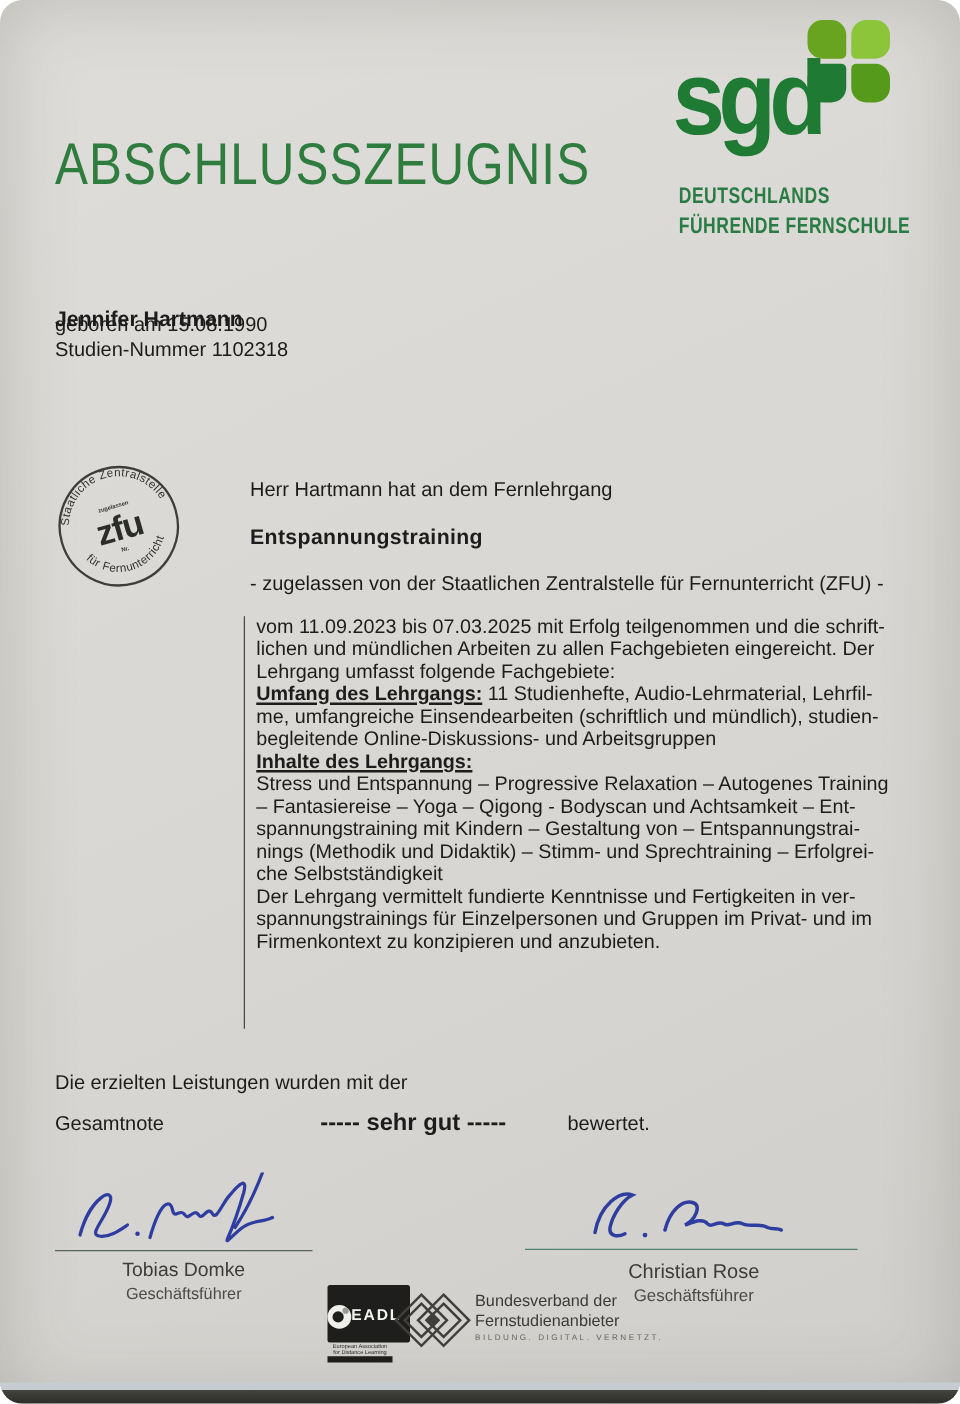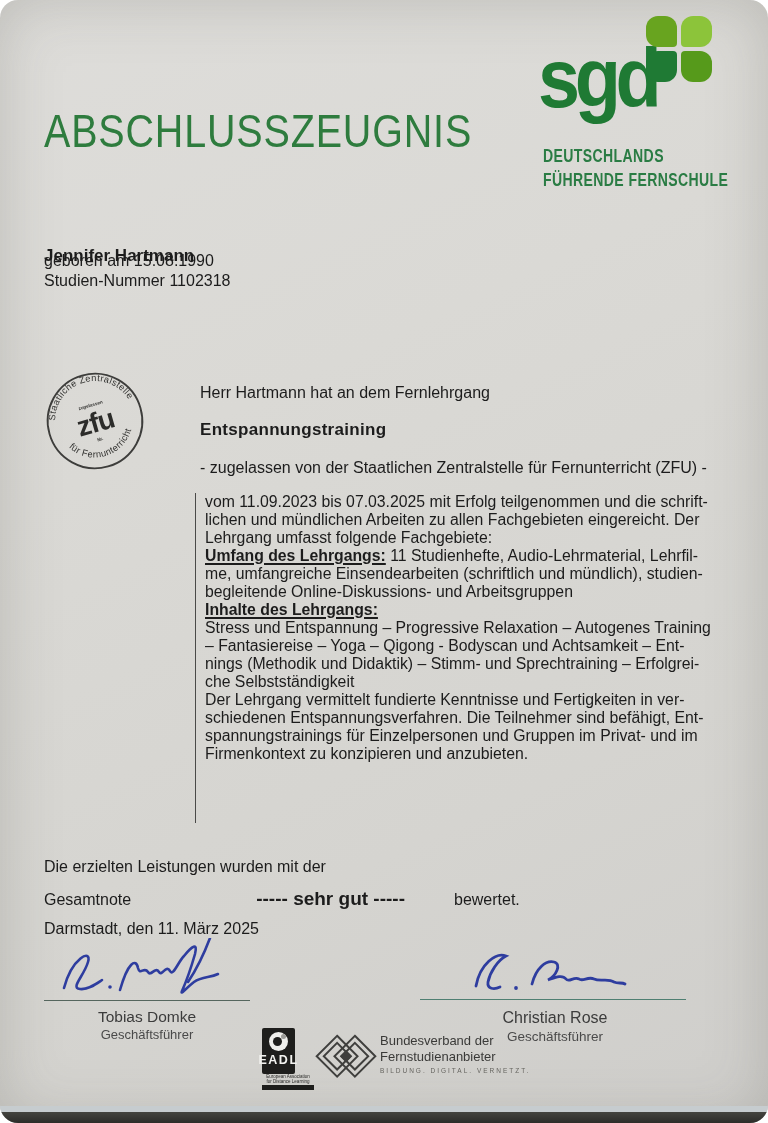--- a/index.html
+++ b/index.html
@@ -21,21 +21,21 @@
   .course{font-size:17px;font-weight:bold;letter-spacing:.3px;}
   .bodyblock{width:516px;border-left:1.5px solid #4a4a48;padding-left:9px;min-height:330px;
     font-size:15.8px;line-height:18px;}
   .bline{white-space:nowrap;}
   .bold{font-weight:bold;}
   .ul{text-decoration:underline;text-decoration-thickness:1.5px;text-underline-offset:2px;}
   .grade-value{font-size:19px;font-weight:bold;text-align:right;width:210px;}
   .sig-line{border-top:1.5px solid #55665e;height:0;}
   .sig-name{font-size:15.5px;color:#3c3c3c;text-align:center;width:170px;}
   .sig-title{font-size:13px;color:#4a4a4a;text-align:center;width:170px;}
-  .eadl-box{width:33px;height:46px;background:#1e1e1c;border-radius:2px;display:flex;flex-direction:column;align-items:center;justify-content:flex-start;}
+  .eadl-box{width:66px;height:46px;background:#1e1e1c;border-radius:2px;display:flex;align-items:center;justify-content:flex-start;}
   .eadl-circle{width:19px;height:19px;border-radius:50%;background:#efefec;margin-top:4px;position:relative;overflow:hidden;}
   .eadl-circle:before{content:"";position:absolute;left:4px;top:5px;width:9px;height:9px;border-radius:50%;background:#1e1e1c;}
   .eadl-circle:after{content:"";position:absolute;right:2px;top:2px;width:5px;height:5px;border-radius:50%;background:#9a9a96;}
   .eadl-label{color:#f2f2ef;font-size:12.5px;font-weight:bold;letter-spacing:1.5px;margin-top:2px;}
   .eadl-sub{font-size:4.5px;line-height:5px;color:#2a2a28;text-align:center;width:52px;}
   .eadl-bar{width:52px;height:5px;background:#1e1e1c;margin-top:1px;}
   .bvf-name{font-size:13px;font-weight:normal;color:#3a3a38;line-height:15.5px;}
   .bvf-tag{font-size:6.5px;letter-spacing:2px;color:#65645f;margin-top:3px;white-space:nowrap;}
   .paper-edge-light{position:absolute;left:0;top:1106px;width:768px;height:6px;background:#c6cccf;}
   .paper-edge-dark{position:absolute;left:0;top:1112px;width:768px;height:11px;background:linear-gradient(#44443f,#2c2c29);}
@@ -86,33 +86,32 @@
   <div class="abs bodyblock" style="left:195px;top:493px;">
       <div class="bline"><span>vom 11.09.2023 bis 07.03.2025 mit Erfolg teilgenommen und die schrift-</span></div>
       <div class="bline"><span>lichen und mündlichen Arbeiten zu allen Fachgebieten eingereicht. Der</span></div>
       <div class="bline"><span>Lehrgang umfasst folgende Fachgebiete:</span></div>
       <div class="bline"><span class="bold ul">Umfang des Lehrgangs:</span><span> 11 Studienhefte, Audio-Lehrmaterial, Lehrfil-</span></div>
       <div class="bline"><span>me, umfangreiche Einsendearbeiten (schriftlich und mündlich), studien-</span></div>
       <div class="bline"><span>begleitende Online-Diskussions- und Arbeitsgruppen</span></div>
       <div class="bline"><span class="bold ul">Inhalte des Lehrgangs:</span></div>
       <div class="bline"><span>Stress und Entspannung – Progressive Relaxation – Autogenes Training</span></div>
       <div class="bline"><span>– Fantasiereise – Yoga – Qigong - Bodyscan und Achtsamkeit – Ent-</span></div>
+      <div class="bline"><span>spannungstraining mit Kindern – Gestaltung von – Entspannungstrai-</span></div>
       <div class="bline"><span>nings (Methodik und Didaktik) – Stimm- und Sprechtraining – Erfolgrei-</span></div>
       <div class="bline"><span>che Selbstständigkeit</span></div>
       <div class="bline"><span>Der Lehrgang vermittelt fundierte Kenntnisse und Fertigkeiten in ver-</span></div>
-      <div class="bline"><span>schiedenen Entspannungsverfahren. Die Teilnehmer sind befähigt, Ent-</span></div>
       <div class="bline"><span>spannungstrainings für Einzelpersonen und Gruppen im Privat- und im</span></div>
       <div class="bline"><span>Firmenkontext zu konzipieren und anzubieten.</span></div>
     </div>
 
   <div class="abs plain16" style="left:44px;top:858px;">Die erzielten Leistungen wurden mit der</div>
   <div class="abs plain16" style="left:44px;top:891px;">Gesamtnote</div>
   <div class="abs grade-value" style="left:195px;top:888px;">----- sehr gut -----</div>
   <div class="abs plain16" style="left:454px;top:891px;">bewertet.</div>
-  <div class="abs plain16" style="left:44px;top:920px;">Darmstadt, den 11. März 2025</div>
 
   <svg class="abs" style="left:58px;top:938px;" width="200" height="62" viewBox="0 0 200 62">
     <g fill="none" stroke="#2e3d9f" stroke-width="2.6" stroke-linecap="round">
       <path d="M6,50 C14,20 34,10 30,24 C26,38 12,50 22,51 C30,52 38,46 44,42"></path>
       <path d="M152,0 C146,16 138,32 130,44"></path>
       <path d="M62,52 C70,24 78,20 80,30 C82,38 86,28 90,34 C93,39 97,28 101,34 C104,39 108,26 112,33 C115,39 120,24 126,18 C134,8 140,4 137,16 C133,30 128,44 124,53 C122,58 128,50 136,44 C144,38 152,40 160,36"></path>
     </g>
     <circle cx="52" cy="49" r="1.8" fill="#2e3d9f"></circle>
   </svg>
   <div class="abs sig-line" style="left:44px;top:1000px;width:206px;"></div>

